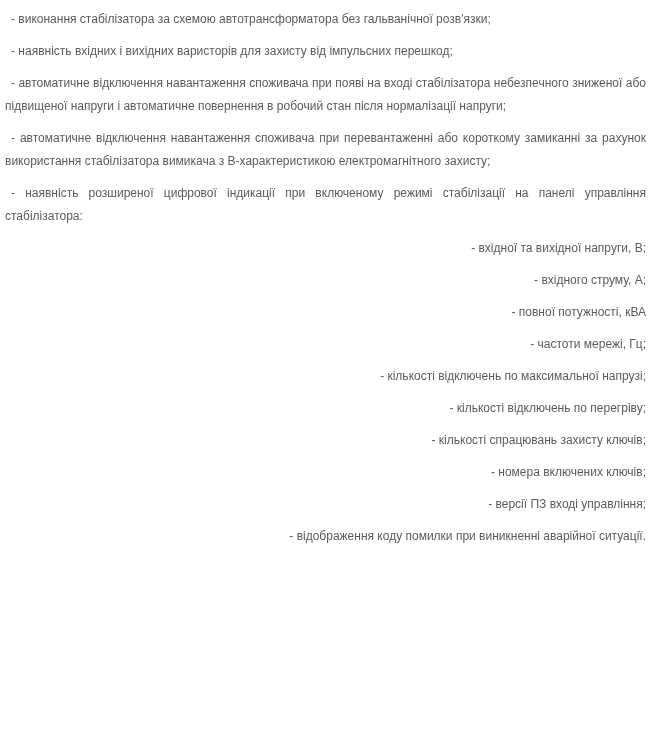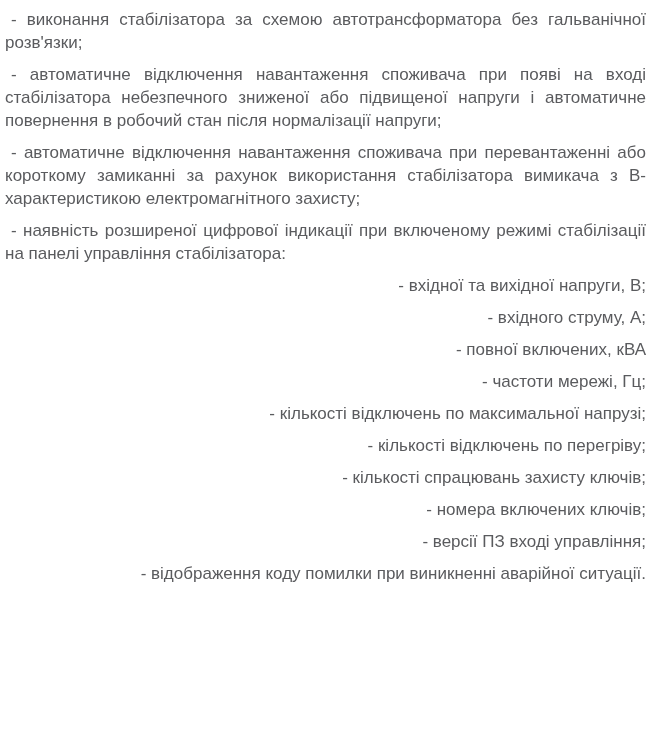--- a/index.html
+++ b/index.html
@@ -11,21 +11,21 @@
     width: 656px;
     height: 743px;
     overflow: hidden;
     font-family: "Liberation Sans", sans-serif;
   }
   .doc {
     box-sizing: border-box;
     width: 656px;
     padding: 8px 10px 0 5px;
     color: #5a5b5e;
-    font-size: 17px;
+    font-size: 12px;
     line-height: 23px;
     font-weight: 400;
   }
   .para {
     margin: 0 0 9px 0;
     text-align: justify;
     text-justify: inter-word;
   }
   
   .ind {
@@ -35,27 +35,28 @@
     margin: 0 0 9px 0;
     padding-left: 93px;
     text-align: right;
   }
 </style>
 </head>
 <body>
 
 <div class="doc">
   <p class="para ind">- виконання стабілізатора за схемою автотрансформатора без гальванічної розв'язки;</p>
+  <p class="para ind">- наявність вхідних і вихідних варисторів для захисту від імпульсних перешкод;</p>
   <p class="para ind">- автоматичне відключення навантаження споживача при появі на вході стабілізатора небезпечного зниженої або підвищеної напруги і автоматичне повернення в робочий стан після нормалізації напруги;</p>
   <p class="para ind">- автоматичне відключення навантаження споживача при перевантаженні або короткому замиканні за рахунок використання стабілізатора вимикача з В-характеристикою електромагнітного захисту;</p>
   <p class="para ind">- наявність розширеної цифрової індикації при включеному режимі стабілізації на панелі управління стабілізатора:</p>
 
   <p class="sub">- вхідної та вихідної напруги, В;</p>
   <p class="sub">- вхідного струму, А;</p>
-  <p class="sub">- повної включених, кВА</p>
+  <p class="sub">- повної потужності, кВА</p>
   <p class="sub">- частоти мережі, Гц;</p>
   <p class="sub">- кількості відключень по максимальної напрузі;</p>
   <p class="sub">- кількості відключень по перегріву;</p>
   <p class="sub">- кількості спрацювань захисту ключів;</p>
   <p class="sub">- номера включених ключів;</p>
   <p class="sub">- версії ПЗ вході управління;</p>
   <p class="sub">- відображення коду помилки при виникненні аварійної ситуації.</p>
 </div>
 
 </body></html>

